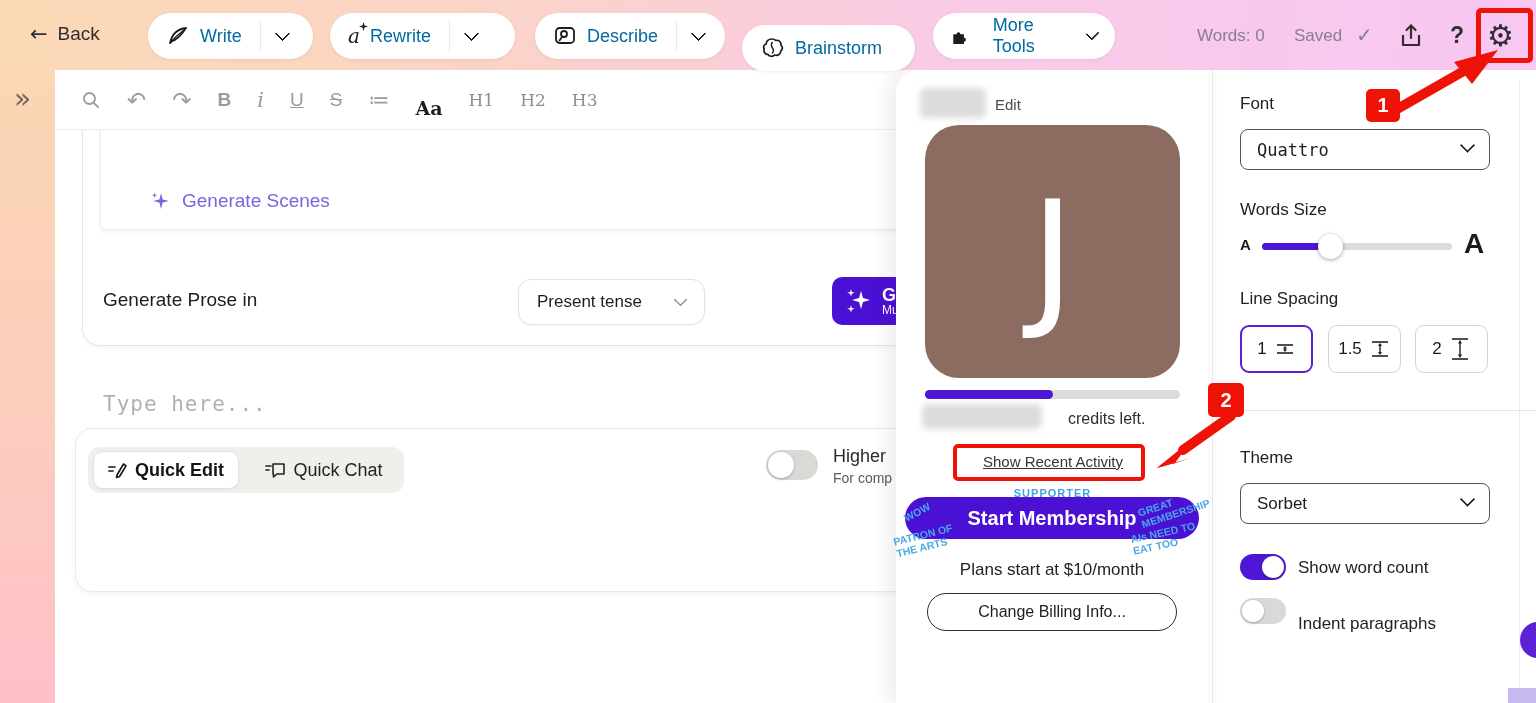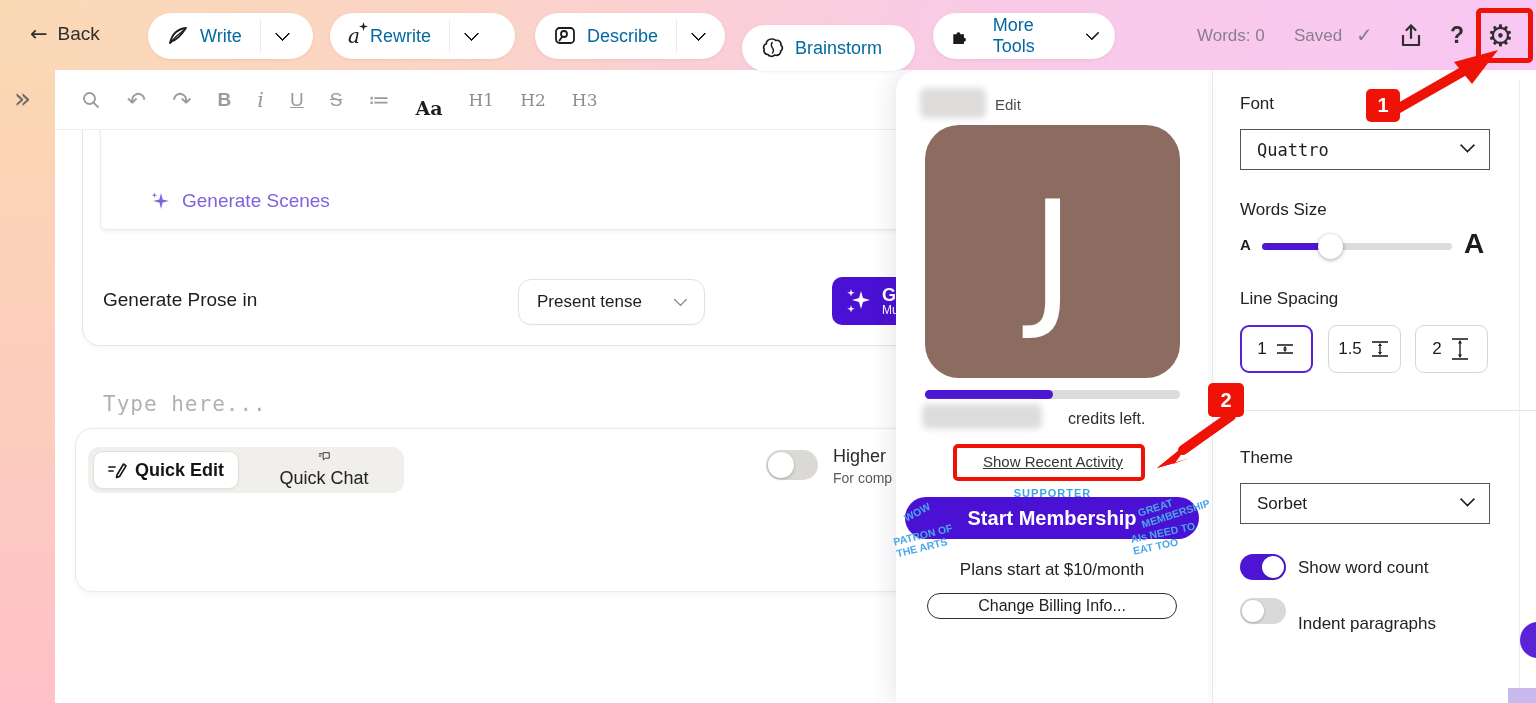--- a/index.html
+++ b/index.html
@@ -54,21 +54,21 @@
   .genbtn .l2 { color:#fff; font-weight:500; font-size:12px; line-height:1; }
   .typehere { left:103px; top:392px; font-family:"DejaVu Sans Mono",monospace; font-size:21px; color:#b4b1ad;
     letter-spacing:1px; z-index:2; }
   .qecard { left:75px; top:428px; width:845px; height:164px; background:#fff; border:1px solid #edeae6;
     border-radius:18px; box-shadow:0 2px 6px rgba(0,0,0,.05); z-index:2; }
   .segwrap { left:88px; top:447px; width:316px; height:46px; background:#f1efec; border-radius:12px; z-index:3; }
   .tab-qedit { left:93px; top:451px; width:146px; height:38px; background:#fff; border:1px solid #e5e2dd;
     border-radius:10px; display:flex; align-items:center; justify-content:center; gap:7px; z-index:4;
     font-size:18px; font-weight:700; color:#141414; cursor:pointer; box-shadow:0 1px 2px rgba(0,0,0,.05); }
   .tab-qchat { left:248px; top:451px; width:152px; height:38px; display:flex; align-items:center; gap:7px;
-    justify-content:center; z-index:4; font-size:18px; font-weight:500; color:#232323; cursor:pointer;flex-direction:column; }
+    justify-content:center; z-index:4; font-size:18px; font-weight:500; color:#232323; cursor:pointer; }
   .toggle { border-radius:999px; position:absolute; cursor:pointer; }
   .toggle .knob { position:absolute; top:2px; border-radius:50%; background:#fff; box-shadow:0 1px 3px rgba(0,0,0,.25); }
   .qetoggle { left:766px; top:450px; width:52px; height:30px; background:#dbd9d6; z-index:3; }
   .qetoggle .knob { left:2px; width:26px; height:26px; }
   .hq1 { left:833px; top:446px; font-size:18px; font-weight:500; color:#2b2b2b; z-index:3; }
   .hq2 { left:833px; top:470px; font-size:14px; color:#5a5a5a; z-index:3; }
   .qeinput { left:95px; top:526px; width:770px; height:32px; border:none; outline:none; background:transparent;
     font-family:"Liberation Sans",sans-serif; font-size:20px; color:#333; z-index:3; }
   .qeinput::placeholder { color:#a9a6a2; }
 
@@ -86,28 +86,28 @@
   .creditblur { left:922px; top:404px; width:120px; height:25px; z-index:11; }
   .creditsuffix { left:1068px; top:410px; font-size:16px; font-weight:500; color:#2e2e2e; z-index:11; }
   .showrecent { left:963px; top:453px; width:180px; text-align:center; font-size:15px; font-weight:500;
     color:#353535; text-decoration:underline; z-index:11; cursor:pointer; }
   .supporter { left:955px; top:487px; width:195px; text-align:center; font-size:11px; font-weight:700;
     letter-spacing:1px; color:#3ea2e6; z-index:13; }
   .membtn { left:905px; top:497px; width:294px; height:42px; background:#4a10d3; border-radius:21px; z-index:12;
     display:flex; align-items:center; justify-content:center; color:#fff; font-size:20px; font-weight:700; cursor:pointer; }
   .decor { position:absolute; color:#49a8e8; font-weight:700; font-size:10.5px; line-height:1.15; z-index:13; }
   .plansnote { left:896px; top:560px; width:312px; text-align:center; font-size:17px; color:#232323; z-index:11; }
-  .billbtn { left:927px; top:593px; width:250px; height:26px; border:1.5px solid #2e2e2e; border-radius:19px;
+  .billbtn { left:927px; top:593px; width:250px; height:38px; border:1.5px solid #2e2e2e; border-radius:19px;
     background:#fff; display:flex; align-items:center; justify-content:center; font-size:16px; color:#1e1e1e;
     z-index:11; cursor:pointer; }
 
   
   .settingspanel { left:1212px; top:70px; width:324px; height:633px; background:#fff; border-left:1px solid #eceaec; z-index:6; }
   .slabel { font-size:17px; font-weight:500; color:#232323; z-index:7; }
-  .select { height:41px; background:#fff; border:1px solid #55525a; border-radius:0; display:flex;
+  .select { height:41px; background:#fff; border:1px solid #55525a; border-radius:8px; display:flex;
     align-items:center; justify-content:space-between; padding:0 16px; z-index:7; cursor:pointer; }
   .select .chev { transform:rotate(45deg) translate(-3px,-3px); }
   .mono { font-family:"DejaVu Sans Mono",monospace; }
   .sval { font-size:17px; color:#1e1e1e; }
   .slider-track { left:1262px; top:243px; width:190px; height:7px; background:#dcdcdc; border-radius:4px; z-index:7; cursor:pointer; }
   .slider-fill { width:68px; height:7px; background:#4e16d4; border-radius:4px; }
   .slider-knob { left:1318px; top:234px; width:25px; height:25px; background:#fff; border-radius:50%;
     box-shadow:0 1px 4px rgba(0,0,0,.35); z-index:8; cursor:pointer; }
   .amin { left:1240px; top:236px; font-size:15px; font-weight:700; color:#1b1b1b; z-index:7; }
   .amax { left:1464px; top:228px; font-size:28px; font-weight:700; color:#1b1b1b; z-index:7; }

